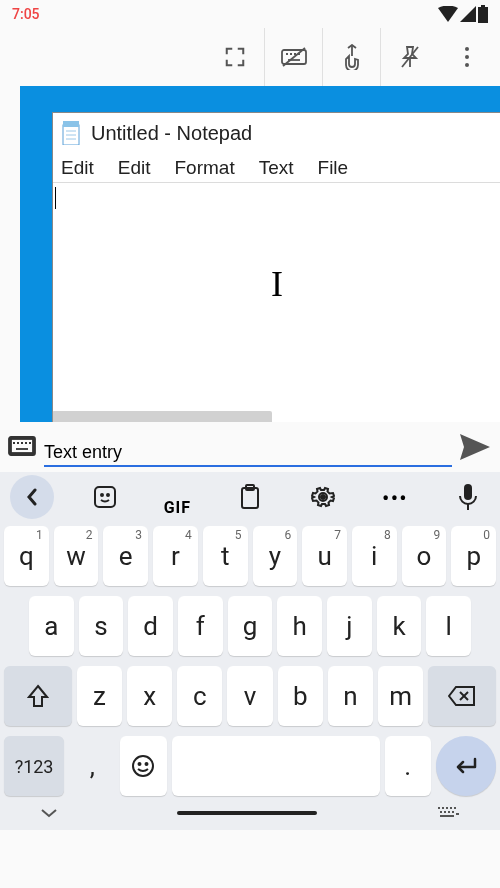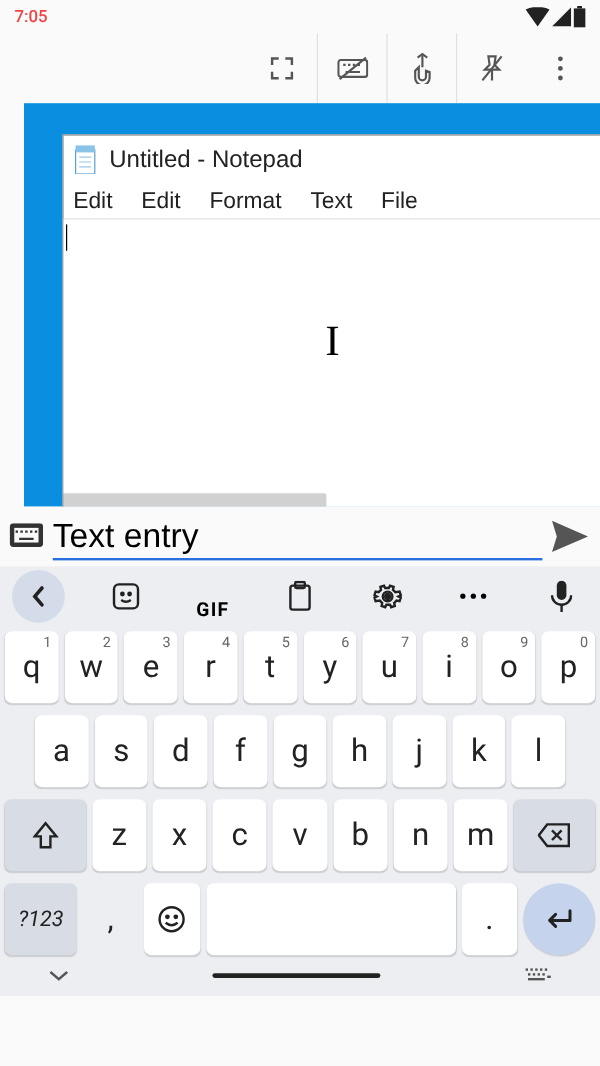--- a/index.html
+++ b/index.html
@@ -18,35 +18,35 @@
   .notepad { position: absolute; left: 32px; top: 26px; right: -50px; background: #fff; border: 1px solid #888; display: flex; flex-direction: column; height: 390px; }
   .np-title { height: 40px; display: flex; align-items: center; gap: 10px; padding: 0 8px; font-size: 20px; color: #222; font-family: "Segoe UI", Tahoma, sans-serif; }
   .np-menu { height: 30px; display: flex; align-items: center; gap: 24px; padding: 0 8px; font-size: 19px; color: #222; border-bottom: 1px solid #dcdcdc; font-family: "Segoe UI", Tahoma, sans-serif; }
   .np-body { flex: 1; background: #fff; position: relative; }
   .np-caret { position: absolute; left: 2px; top: 4px; width: 1px; height: 22px; background: #000; }
   .np-ibeam { position: absolute; left: 218px; top: 80px; font-family: serif; font-size: 36px; color: #000; }
   .remote-scrollbar { position: absolute; left: 32px; bottom: -3px; width: 220px; height: 14px; background: #9a9a9a; opacity: .45; border-radius: 2px; }
 
   .input-row { height: 50px; display: flex; align-items: center; padding: 0 10px 0 8px; background: #fafafa; gap: 8px; }
   .input-field-wrap { flex: 1; position: relative; height: 40px; display:flex; align-items:flex-end; }
-  .input-field { width: 100%; border: none; border-bottom: 2px solid #2a6ee0; background: transparent; font-size: 28px; padding: 4px 0 2px 0; outline: none; }
+  .input-field { width: 100%; border: none; border-bottom: 2px solid #2a6ee0; background: transparent; font-size: 18px; padding: 4px 0 2px 0; outline: none; }
 
   .keyboard { background: #eceef2; height: 358px; display:flex; flex-direction:column; }
   .kb-suggest { height: 54px; display: flex; align-items: center; justify-content: space-between; padding: 0 10px; }
   .kb-tool { width: 44px; height: 44px; display:flex; align-items:center; justify-content:center; border-radius: 22px; }
   .kb-tool.active { background: #d4dcea; }
   .kb-rows { flex:1; display:flex; flex-direction:column; gap:10px; padding: 4px 4px 0 4px; }
   .kb-row { display:flex; gap:5px; }
   .kb-row.r2 { padding: 0 25px; }
   .key { flex:1; background:#fff; border-radius:6px; height:60px; display:flex; align-items:center; justify-content:center; font-size:26px; color:#222; position:relative; box-shadow: 0 1px 1px rgba(0,0,0,.15); }
   .key .sup { position:absolute; top:2px; right:6px; font-size:12px; color:#666; }
   .key.fn { background:#d8dde5; }
   .key.shift { flex: 1.5; }
   .key.bksp { flex: 1.5; }
-  .key.sym { flex: 1.3; font-size:18px;font-style:italic; }
+  .key.sym { flex: 1.3; font-size:18px; }
   .key.space { flex: 4.5; }
   .key.enter { flex:1.3; background:#c6d3ec; border-radius:30px; }
   .key.comma { flex:1; background:#eceef2; box-shadow:none; }
   .key.emoji { }
   .key.period { }
 
   .nav-row { height:36px; display:flex; align-items:center; justify-content:space-between; padding: 0 40px; }
   .nav-handle { width:140px; height:4px; background:#222; border-radius:2px; }
   .nav-row svg{display:block;}
 

